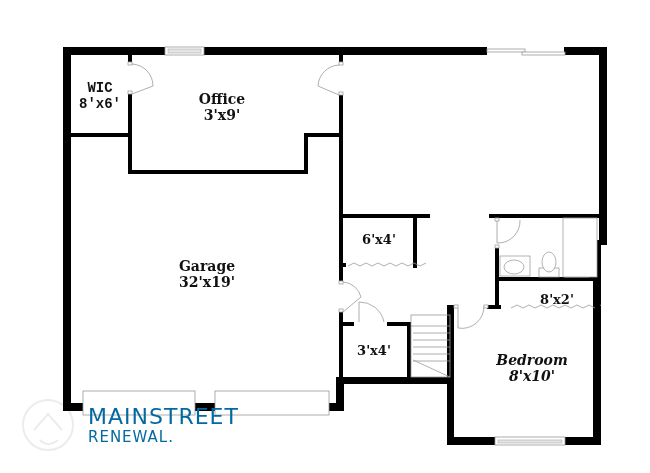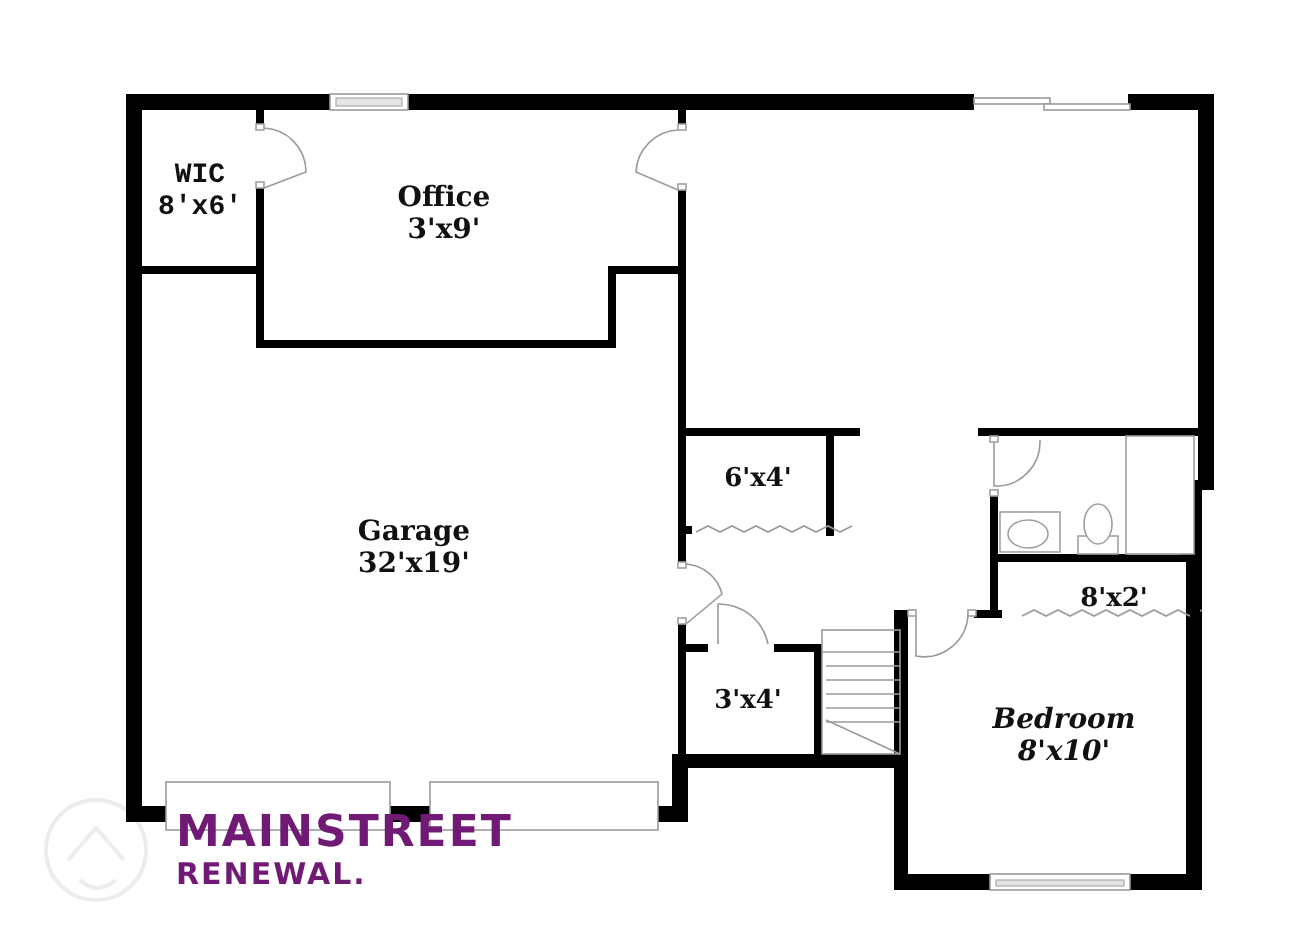--- a/index.html
+++ b/index.html
@@ -19,23 +19,22 @@
       line-height: 16px;
       font-size: 14px;
       white-space: nowrap;
       transform: translateX(-50%);
     }
     .label span { display: block; }
     .label.small { font-size: 13px; }
     .wm {
       position: absolute;
       font-family: "DejaVu Sans", "Liberation Sans", sans-serif;
-      color: #701a75;
+      color: #0369a1;
       letter-spacing: 1px;
-      font-weight: bold;
     }
   </style>
 </head>
 <body>
 
 <svg id="plan" viewBox="0 0 650 473" xmlns="http://www.w3.org/2000/svg">
 
   <g opacity="1">
     <circle cx="48" cy="425" r="25" fill="none" stroke="#ececec" stroke-width="2"></circle>
     <path d="M34 430 L48 414 L62 430" fill="none" stroke="#ececec" stroke-width="2"></path>

